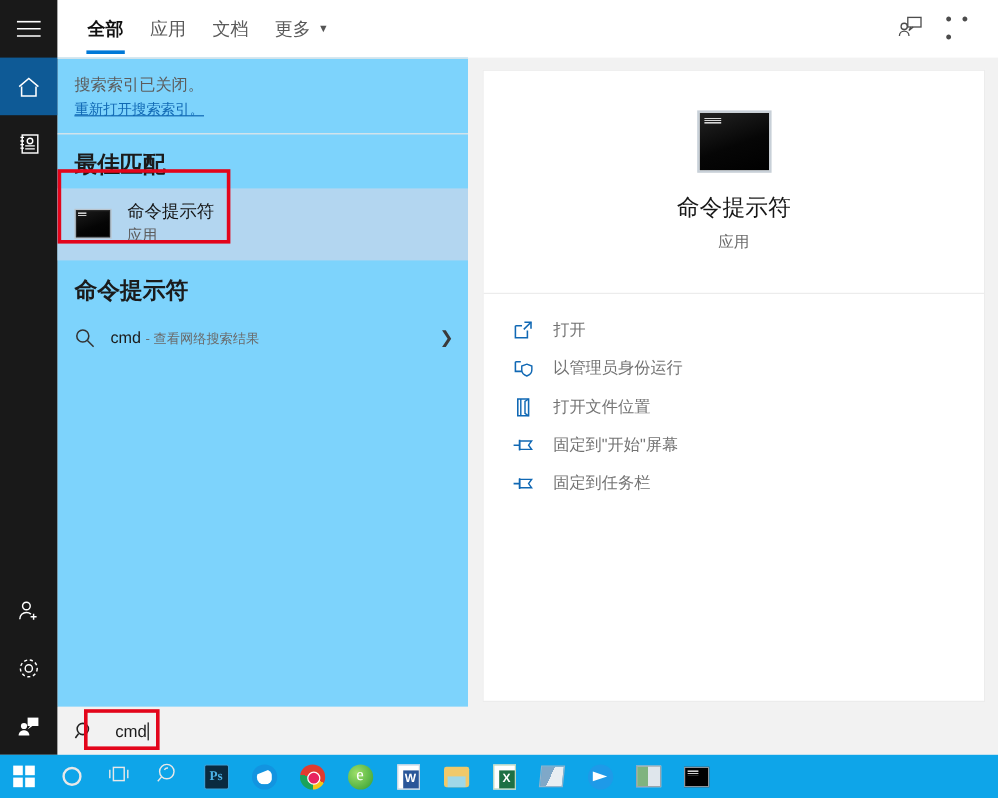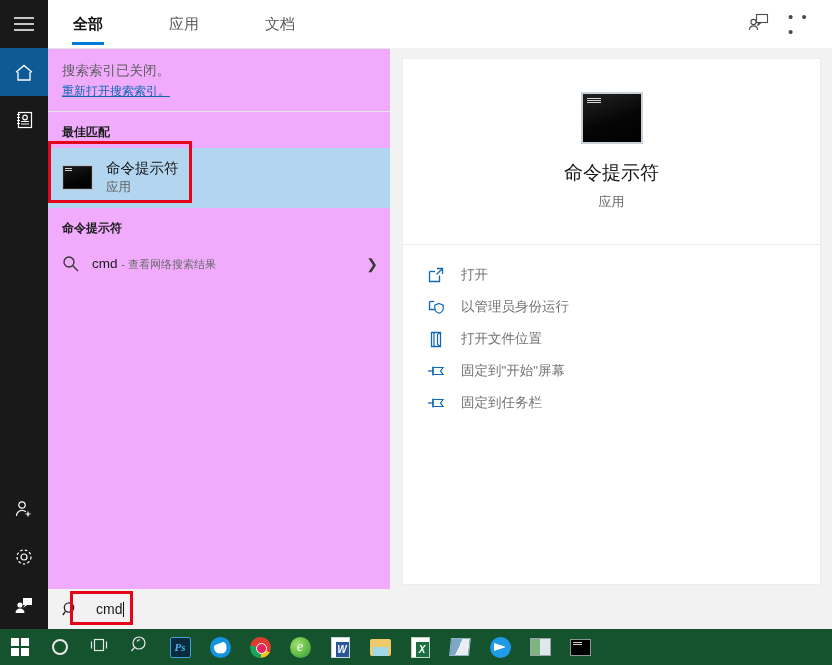--- a/index.html
+++ b/index.html
@@ -27,21 +27,21 @@
   .rail-spacer { flex: 1 1 auto; }
   .rail svg { display: block; }
 
   
   .header {
     position: absolute; left: 48px; top: 0;
     width: 784px; height: 48px;
     background: #ffffff;
     display: flex; align-items: center;
   }
-  .tabs { display: flex; align-items: stretch; height: 48px; padding-left: 14px; gap: 44px; }
+  .tabs { display: flex; align-items: stretch; height: 48px; padding-left: 14px; }
   .tab {
     position: relative;
     display: flex; align-items: center;
     padding: 0 11px;
     font-size: 15px; color: #5a5a5a;
     white-space: nowrap;
   }
   .tab.active { color: #111111; font-weight: bold; }
   .tab.active::after {
     content: ""; position: absolute;
@@ -57,33 +57,33 @@
     width: 30px; height: 30px;
     display: flex; align-items: center; justify-content: center;
     color: #4c4c4c;
   }
   .dots { letter-spacing: 2px; font-size: 15px; color: #4c4c4c; line-height: 1; }
 
   
   .results {
     position: absolute; left: 48px; top: 48px;
     width: 342px; height: 541px;
-    background: #f0abfc;
+    background: #7dd3fc;
     border-top: 1px solid #e6e6e6;
   }
   .notice {
     padding: 12px 14px 11px 14px;
     border-bottom: 1px solid #e6e6e6;
   }
   .notice-line { font-size: 13.5px; color: #5c5c5c; line-height: 1.52; }
   .notice-link { font-size: 12px; color: #1068b4; line-height: 1.52; text-decoration: underline; }
 
   .section-head {
     padding: 12px 14px 7px 14px;
-    font-size: 12px; font-weight: bold; color: #1b1b1b;
+    font-size: 19px; font-weight: bold; color: #1b1b1b;
   }
 
   .best-row {
     position: relative;
     height: 60px;
     background: #b3d6f0;
     display: flex; align-items: center;
     padding-left: 14px;
   }
   .cmd-icon {
@@ -170,22 +170,22 @@
 
   
   .annot { position: absolute; border: 3px solid #e3051b; pointer-events: none; }
   .annot-best { left: 48px; top: 141px; width: 144px; height: 62px; }
   .annot-search { left: 70px; top: 591px; width: 63px; height: 34px; }
 
   
   .taskbar {
     position: absolute; left: 0; top: 629px;
     width: 832px; height: 36px;
-    background: #14532d;
-    display: flex; align-items: center; font-style: italic;
+    background: #0ea5e9;
+    display: flex; align-items: center;
   }
   .tb { width: 40px; height: 36px; display: flex; align-items: center; justify-content: center; }
 
   .win-logo { display: grid; grid-template-columns: 1fr 1fr; grid-template-rows: 1fr 1fr; gap: 2px; width: 18px; height: 18px; }
   .win-logo i { background: #ffffff; display: block; }
   .cortana-ring { width: 16px; height: 16px; border: 2px solid #e8e8e8; border-radius: 50%; }
   .ps-ico { width: 21px; height: 21px; background: #0a2a3f; border: 1.5px solid #3aa0d8; border-radius: 2px; color: #4cb3e8; font-size: 11px; font-weight: bold; display: flex; align-items: center; justify-content: center; font-family: "Liberation Serif", serif; }
   .qq-ico { width: 21px; height: 21px; border-radius: 50%; background: #1294e0; position: relative; overflow: hidden; }
   .qq-ico::after { content: ""; position: absolute; left: 4px; top: 4px; width: 13px; height: 13px; border-radius: 50%; background: #ffffff; clip-path: polygon(0 40%, 100% 0, 100% 100%, 0 100%); }
   .chrome-ico { width: 21px; height: 21px; border-radius: 50%; background: conic-gradient(#e03b2f 0 33%, #f5c518 0 50%, #1aa35a 0 78%, #e03b2f 0 100%); position: relative; }
@@ -273,20 +273,24 @@
     <div class="tabs">
       <div class="tab active">
         <span>全部</span>
       </div>
       <div class="tab">
         <span>应用</span>
       </div>
       <div class="tab">
         <span>文档</span>
       </div>
+      <div class="tab">
+        <span>更多</span>
+        <span class="caret">▼</span>
+      </div>
     </div>
     <div class="header-right">
       <div class="hdr-icon">
         <span>
           <svg width="22" height="20" viewBox="0 0 22 20">
             <rect x="8.5" y="2.5" width="11" height="8" stroke="#4c4c4c" stroke-width="1.1" fill="none"></rect>
             <path d="M11 10.5l-1.5 3 3.5-3" stroke="#4c4c4c" stroke-width="1.1" fill="none"></path>
             <circle cx="5.5" cy="10" r="2.6" stroke="#4c4c4c" stroke-width="1.1" fill="none"></circle>
             <path d="M1.5 18c0-2.4 1.8-4.1 4-4.1s4 1.7 4 4.1" stroke="#4c4c4c" stroke-width="1.1" fill="none"></path>
           </svg>

